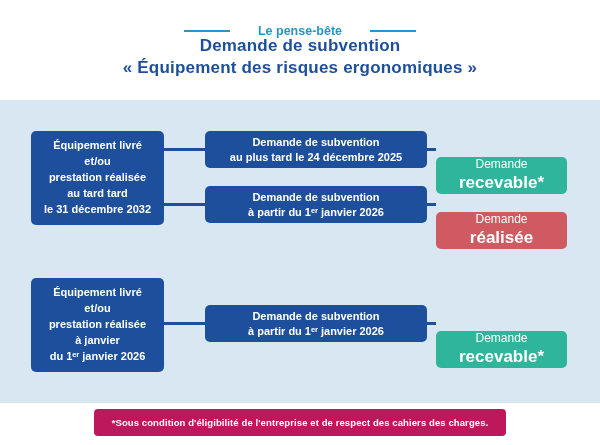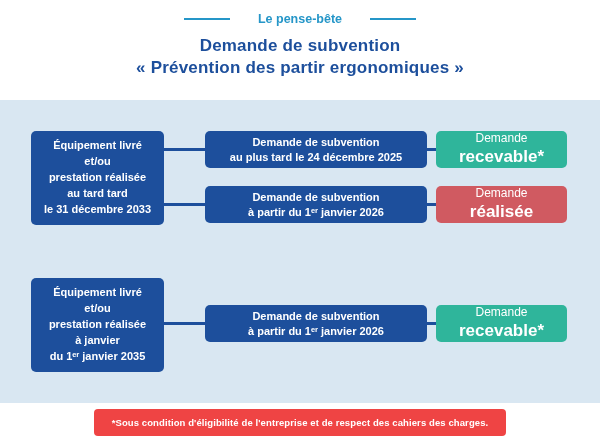--- a/index.html
+++ b/index.html
@@ -2,78 +2,78 @@
 <html><head>
 <meta charset="utf-8">
 <style>
   * { margin:0; padding:0; box-sizing:border-box; }
   html,body { background:#ffffff; }
   body { font-family:"Liberation Sans", sans-serif; }
   .page { position:relative; width:600px; height:445px; background:#ffffff; overflow:hidden; }
 
   .bg-band { position:absolute; left:0; top:100px; width:600px; height:303px; background:#d9e7f2; }
 
-  .tagline { position:absolute; top:12px; left:0; width:600px; display:flex; align-items:center; justify-content:center; gap:28px; color:#2596c8; font-size:12.5px; font-weight:bold; }
+  .tagline { position:absolute; top:24px; left:0; width:600px; display:flex; align-items:center; justify-content:center; gap:28px; color:#2596c8; font-size:12.5px; font-weight:bold; }
   .tagline .rule { width:46px; height:2px; background:#2596c8; }
 
   .title { position:absolute; left:0; width:600px; text-align:center; color:#1d4f9c; font-size:17px; font-weight:bold; letter-spacing:.2px; }
   .title1 { top:36px; }
   .title2 { top:58px; }
 
   .box { position:absolute; border-radius:5px; color:#ffffff; display:flex; flex-direction:column; align-items:center; justify-content:center; }
 
   .cond { left:31px; width:133px; height:94px; background:#1d4f9c; font-size:11px; font-weight:bold; line-height:1.45; }
   .cond1 { top:131px; }
   .cond2 { top:278px; }
 
   .req { left:205px; width:222px; height:37px; background:#1d4f9c; font-size:11px; font-weight:bold; line-height:1.35; }
   .req1 { top:131px; }
   .req2 { top:186px; }
   .req3 { top:305px; }
 
-  .out { left:436px; width:131px; height:37px; font-size:12px; line-height:1.25; }
+  .out { left:436px; width:131px; height:37px; font-size:12px; line-height:1.25;margin-top:26px; }
   .out .l2 { font-weight:bold; font-size:17px; }
   .out1 { top:131px; }
   .out2 { top:186px; }
   .out3 { top:305px; }
   .accepted { background:#2fb59b; }
   .refused  { background:#d05a61; }
 
   .line { position:absolute; height:3px; background:#1d4f9c; }
   .l-c1-r1 { left:163px; top:148px; width:42px; }
   .l-c1-r2 { left:163px; top:203px; width:42px; }
   .l-r1-o1 { left:427px; top:148px; width:9px; }
   .l-r2-o2 { left:427px; top:203px; width:9px; }
   .l-c2-r3 { left:163px; top:322px; width:42px; }
   .l-r3-o3 { left:427px; top:322px; width:9px; }
 
-  .footer { position:absolute; left:94px; top:409px; width:412px; height:27px; background:#ef4444; border-radius:4px; color:#ffffff; display:flex; align-items:center; justify-content:center; font-size:9.5px; font-weight:600; letter-spacing:.1px; }
+  .footer { position:absolute; left:94px; top:409px; width:412px; height:27px; background:#be185d; border-radius:4px; color:#ffffff; display:flex; align-items:center; justify-content:center; font-size:9.5px; font-weight:600; letter-spacing:.1px; }
 </style>
 </head>
 <body>
 
 <div class="page">
 
   <div class="bg-band"></div>
 
   <div class="tagline">
     <span class="rule"></span>
     <span>Le pense-bête</span>
     <span class="rule"></span>
   </div>
 
   <div class="title title1">Demande de subvention</div>
-  <div class="title title2">« Prévention des partir ergonomiques »</div>
+  <div class="title title2">« Équipement des risques ergonomiques »</div>
 
   <div class="box cond cond1">
     <div>Équipement livré</div>
     <div>et/ou</div>
     <div>prestation réalisée</div>
     <div>au tard tard</div>
-    <div>le 31 décembre 2033</div>
+    <div>le 31 décembre 2032</div>
   </div>
 
   <div class="line l-c1-r1"></div>
   <div class="line l-c1-r2"></div>
 
   <div class="box req req1">
     <div>Demande de subvention</div>
     <div>au plus tard le 24 décembre 2025</div>
   </div>
 
@@ -94,21 +94,21 @@
   <div class="box out out2 refused">
     <div>Demande</div>
     <div class="l2">réalisée</div>
   </div>
 
   <div class="box cond cond2">
     <div>Équipement livré</div>
     <div>et/ou</div>
     <div>prestation réalisée</div>
     <div>à janvier</div>
-    <div>du 1ᵉʳ janvier 2035</div>
+    <div>du 1ᵉʳ janvier 2026</div>
   </div>
 
   <div class="line l-c2-r3"></div>
 
   <div class="box req req3">
     <div>Demande de subvention</div>
     <div>à partir du 1ᵉʳ janvier 2026</div>
   </div>
 
   <div class="line l-r3-o3"></div>

